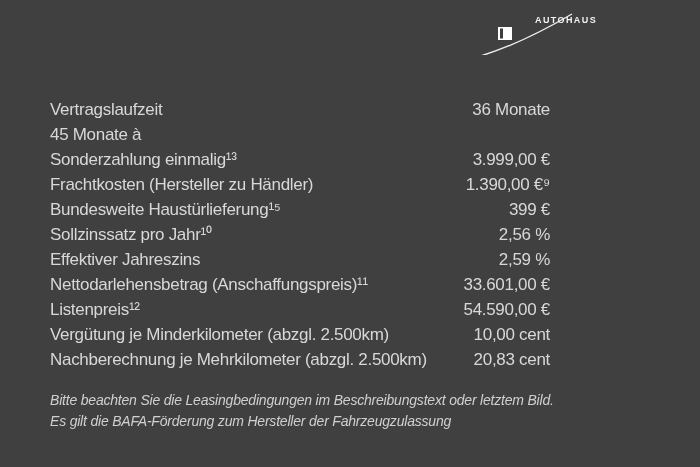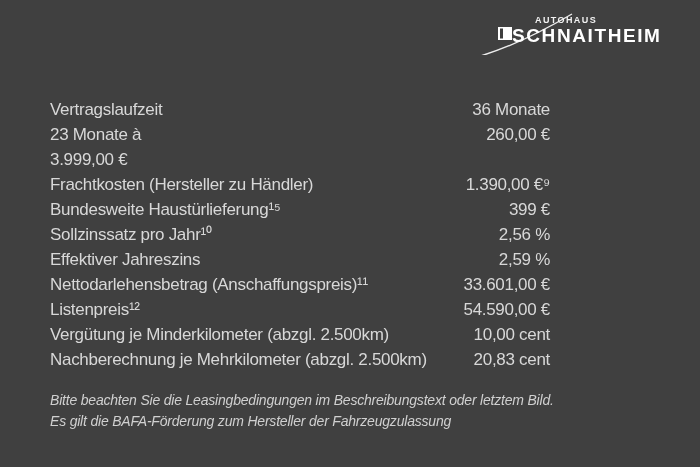--- a/index.html
+++ b/index.html
@@ -82,33 +82,32 @@
 
 <div class="canvas">
 
   <div class="logo">
     <svg class="logo-svg" width="178" height="42" viewBox="0 0 178 42">
       <path d="M -4 44 Q 38 32 91 1" stroke="#ffffff" stroke-width="1.4" fill="none" opacity="0.9"></path>
       <rect x="17" y="14" width="14" height="13" fill="#ffffff"></rect>
       <rect x="19" y="15.5" width="3" height="10" fill="#3d3d3d"></rect>
     </svg>
     <div class="logo-subtitle">AUTOHAUS</div>
-    <div class="logo-name">SCHNAITHEIM</div>
   </div>
 
   <div class="terms">
     <div class="row">
       <span class="label">Vertragslaufzeit</span>
       <span class="value">36 Monate</span>
     </div>
     <div class="row">
-      <span class="label">23 Monate à</span>
-      <span class="value">260,00 €</span>
+      <span class="label">45 Monate à</span>
     </div>
     <div class="row">
+      <span class="label">Sonderzahlung einmalig¹³</span>
       <span class="value">3.999,00 €</span>
     </div>
     <div class="row">
       <span class="label">Frachtkosten (Hersteller zu Händler)</span>
       <span class="value">1.390,00 €⁹</span>
     </div>
     <div class="row">
       <span class="label">Bundesweite Haustürlieferung¹⁵</span>
       <span class="value">399 €</span>
     </div>

